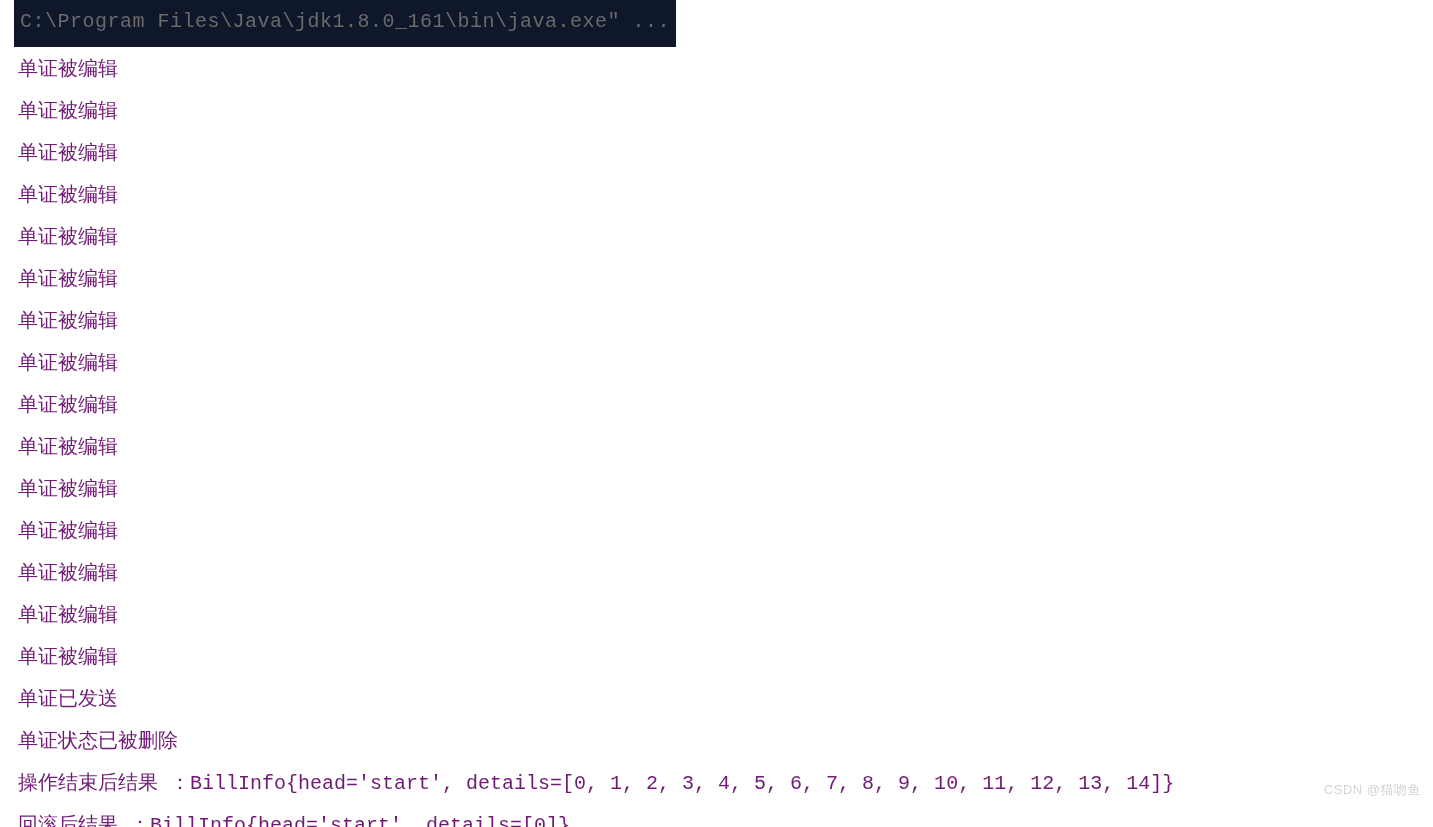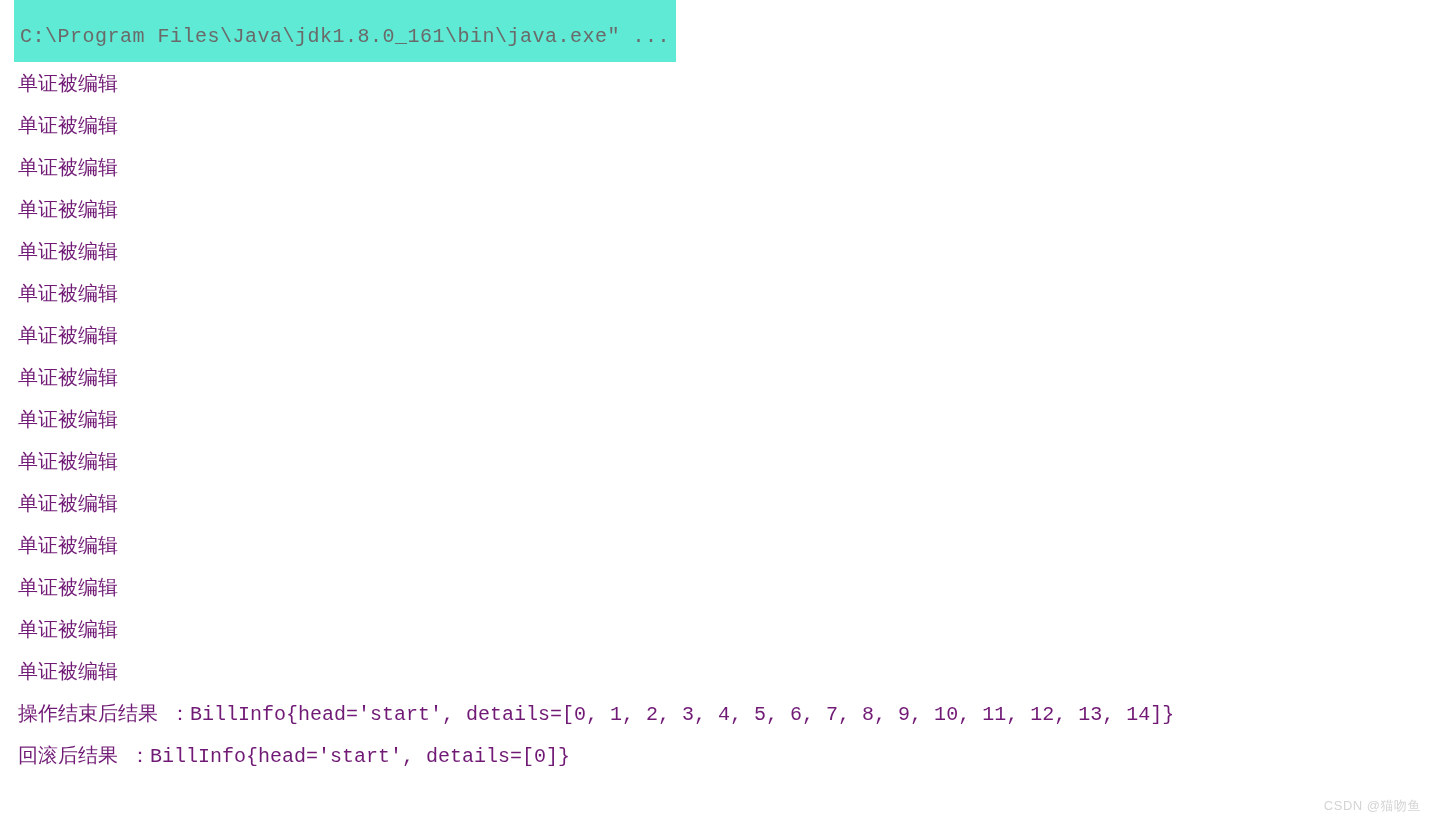--- a/index.html
+++ b/index.html
@@ -14,35 +14,35 @@
       color: #333333;
       line-height: 2.1;
       padding-left: 18px;
       padding-top: 0;
       position: relative;
       width: 1433px;
       height: 827px;
       overflow: hidden;
     }
     .header-line {
-      background: #5eead4;
+      background: #0f172a;
       color: #6a6a6a;
       letter-spacing: 0.5px;
-      padding: 16px 6px 4px 6px;
+      padding: 1px 6px 4px 6px;
       display: inline-block;
       margin-left: -4px;
       margin-bottom: 2px;
     }
     .output-line {
       white-space: pre;
       color: #701a75;
     }
     .watermark {
       position: absolute;
-      bottom: 8px;
+      bottom: 24px;
       right: 12px;
       font-size: 13px;
       color: #d4d4d4;
       font-family: "Microsoft YaHei", sans-serif;
       letter-spacing: 0.5px;
     }
   </style>
 </head>
 <body>
 
@@ -59,20 +59,22 @@
   <div class="output-line">单证被编辑</div>
   <div class="output-line">单证被编辑</div>
   <div class="output-line">单证被编辑</div>
   <div class="output-line">单证被编辑</div>
   <div class="output-line">单证被编辑</div>
   <div class="output-line">单证被编辑</div>
   <div class="output-line">单证被编辑</div>
   <div class="output-line">单证被编辑</div>
   <div class="output-line">单证被编辑</div>
   <div class="output-line">单证被编辑</div>
+  <div class="output-line">单证已发送</div>
+  <div class="output-line">单证状态已被删除</div>
   <div class="output-line">操作结束后结果 ：BillInfo{head='start', details=[0, 1, 2, 3, 4, 5, 6, 7, 8, 9, 10, 11, 12, 13, 14]}</div>
   <div class="output-line">回滚后结果 ：BillInfo{head='start', details=[0]}</div>
 </div>
 
 <div class="watermark">CSDN @猫吻鱼</div>
 
 
 
 
 </body></html>

